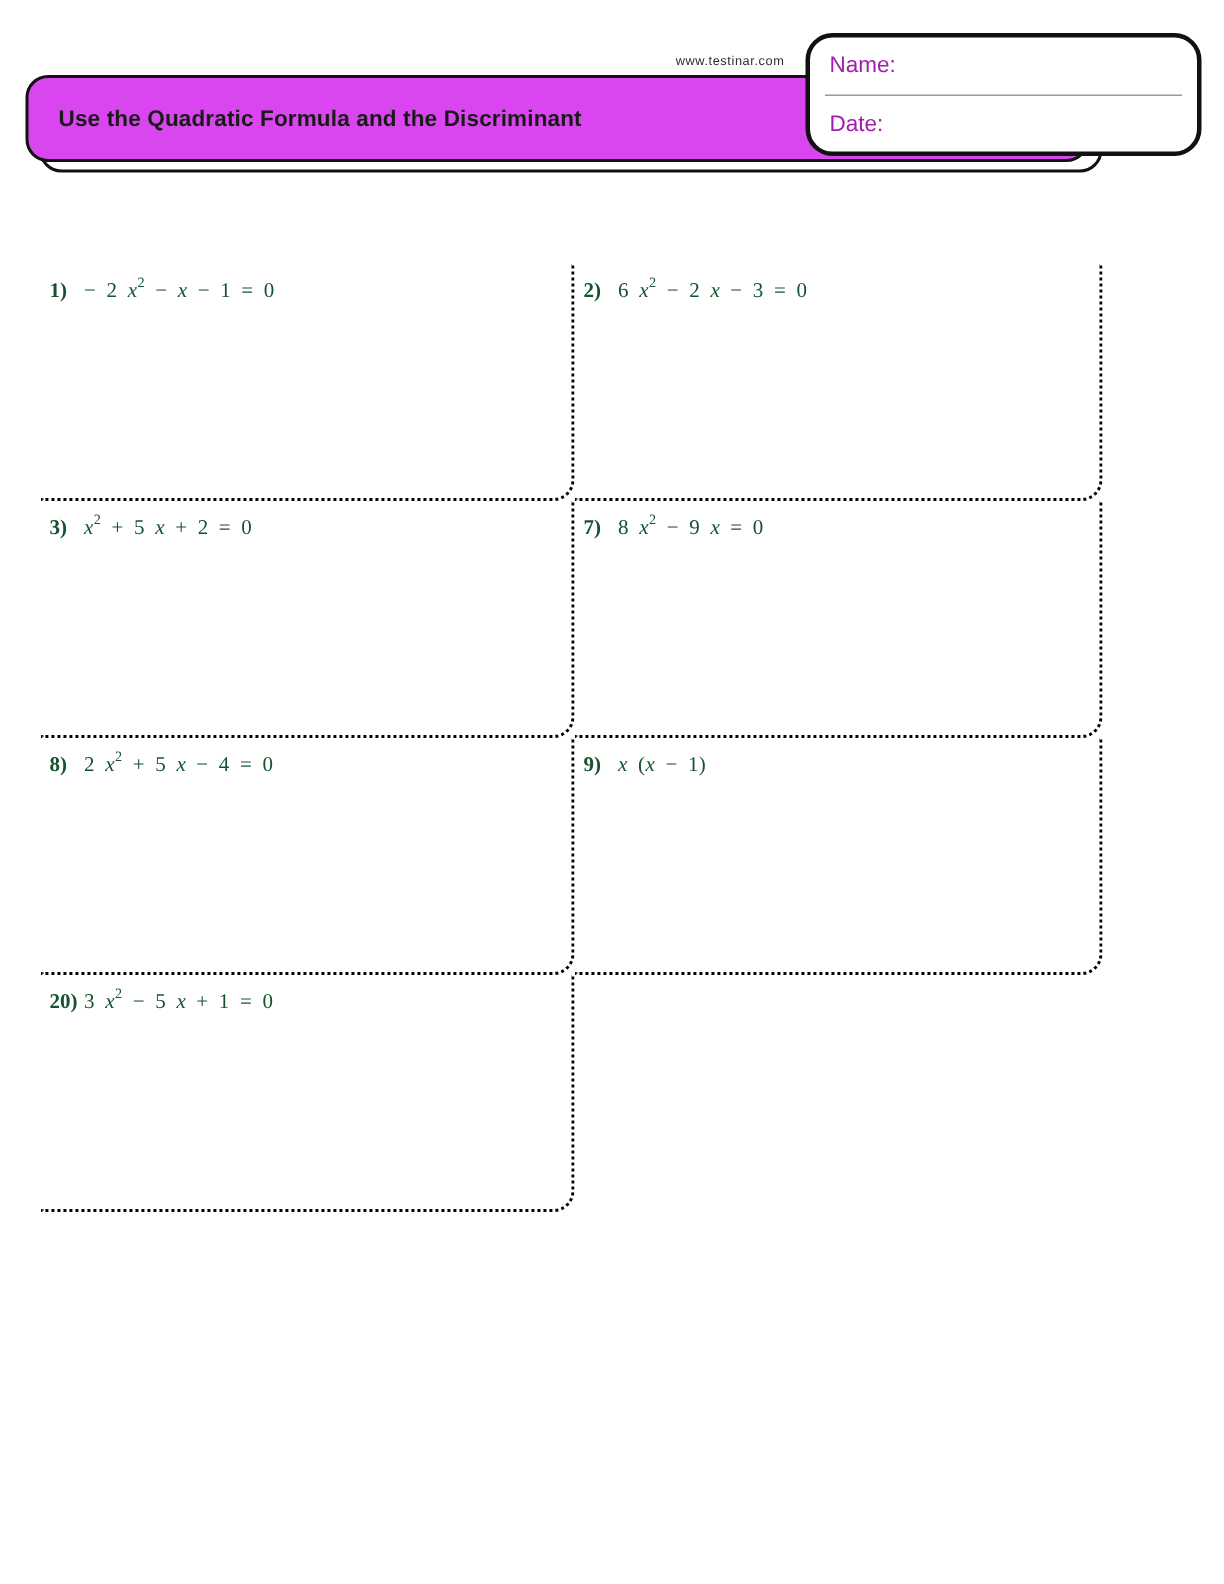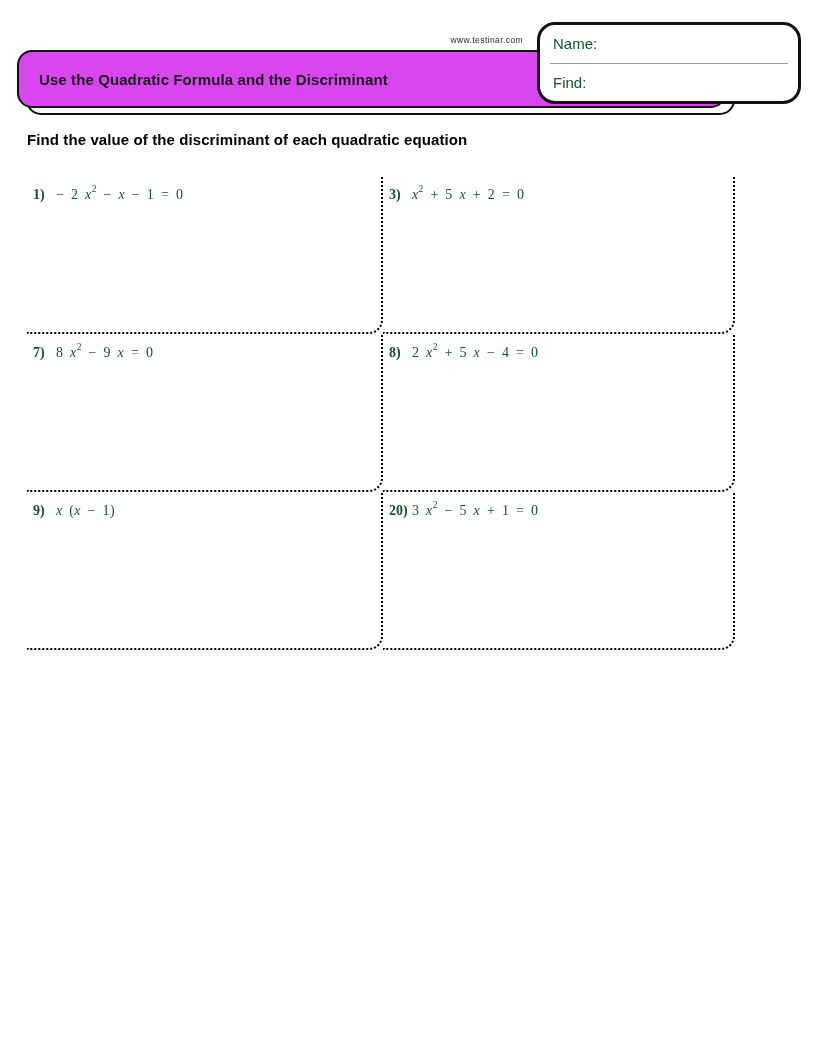--- a/index.html
+++ b/index.html
@@ -67,21 +67,21 @@
     height: 76px;
     border: 3px solid #111111;
     border-radius: 18px;
     background: #ffffff;
     z-index: 3;
   }
   .name-row, .date-row {
     position: absolute;
     left: 13px;
     font-size: 15px;
-    color: #14532d;
+    color: #a21caf;
   }
   .name-row { top: 10px; }
   .date-row { top: 49px; }
   .name-sep {
     position: absolute;
     top: 38px;
     left: 10px;
     right: 10px;
     border-top: 1px solid #9a9a9a;
   }
@@ -146,27 +146,27 @@
 
   <div class="title-shadow"></div>
 
   <div class="title-box">
     <span class="title-text">Use the Quadratic Formula and the Discriminant</span>
   </div>
 
   <div class="name-box">
     <div class="name-row">Name:</div>
     <div class="name-sep"></div>
-    <div class="date-row">Find:</div>
+    <div class="date-row">Date:</div>
   </div>
 
-  <div class="instruction">Find the value of the discriminant of each quadratic equation</div>
 
   <div class="grid">
       <div class="cell"><span class="pnum">1)</span><span class="peq">− 2 <i>x</i><sup>2</sup> − <i>x</i> − 1 = 0</span></div>
+      <div class="cell"><span class="pnum">2)</span><span class="peq">6 <i>x</i><sup>2</sup> − 2 <i>x</i> − 3 = 0</span></div>
       <div class="cell"><span class="pnum">3)</span><span class="peq"><i>x</i><sup>2</sup> + 5 <i>x</i> + 2 = 0</span></div>
       <div class="cell"><span class="pnum">7)</span><span class="peq">8 <i>x</i><sup>2</sup> − 9 <i>x</i> = 0</span></div>
       <div class="cell"><span class="pnum">8)</span><span class="peq">2 <i>x</i><sup>2</sup> + 5 <i>x</i> − 4 = 0</span></div>
       <div class="cell"><span class="pnum">9)</span><span class="peq"><i>x</i> (<i>x</i> − 1)</span></div>
       <div class="cell"><span class="pnum">20)</span><span class="peq">3 <i>x</i><sup>2</sup> − 5 <i>x</i> + 1 = 0</span></div>
     </div>
 
 </div>
 
 </body></html>

